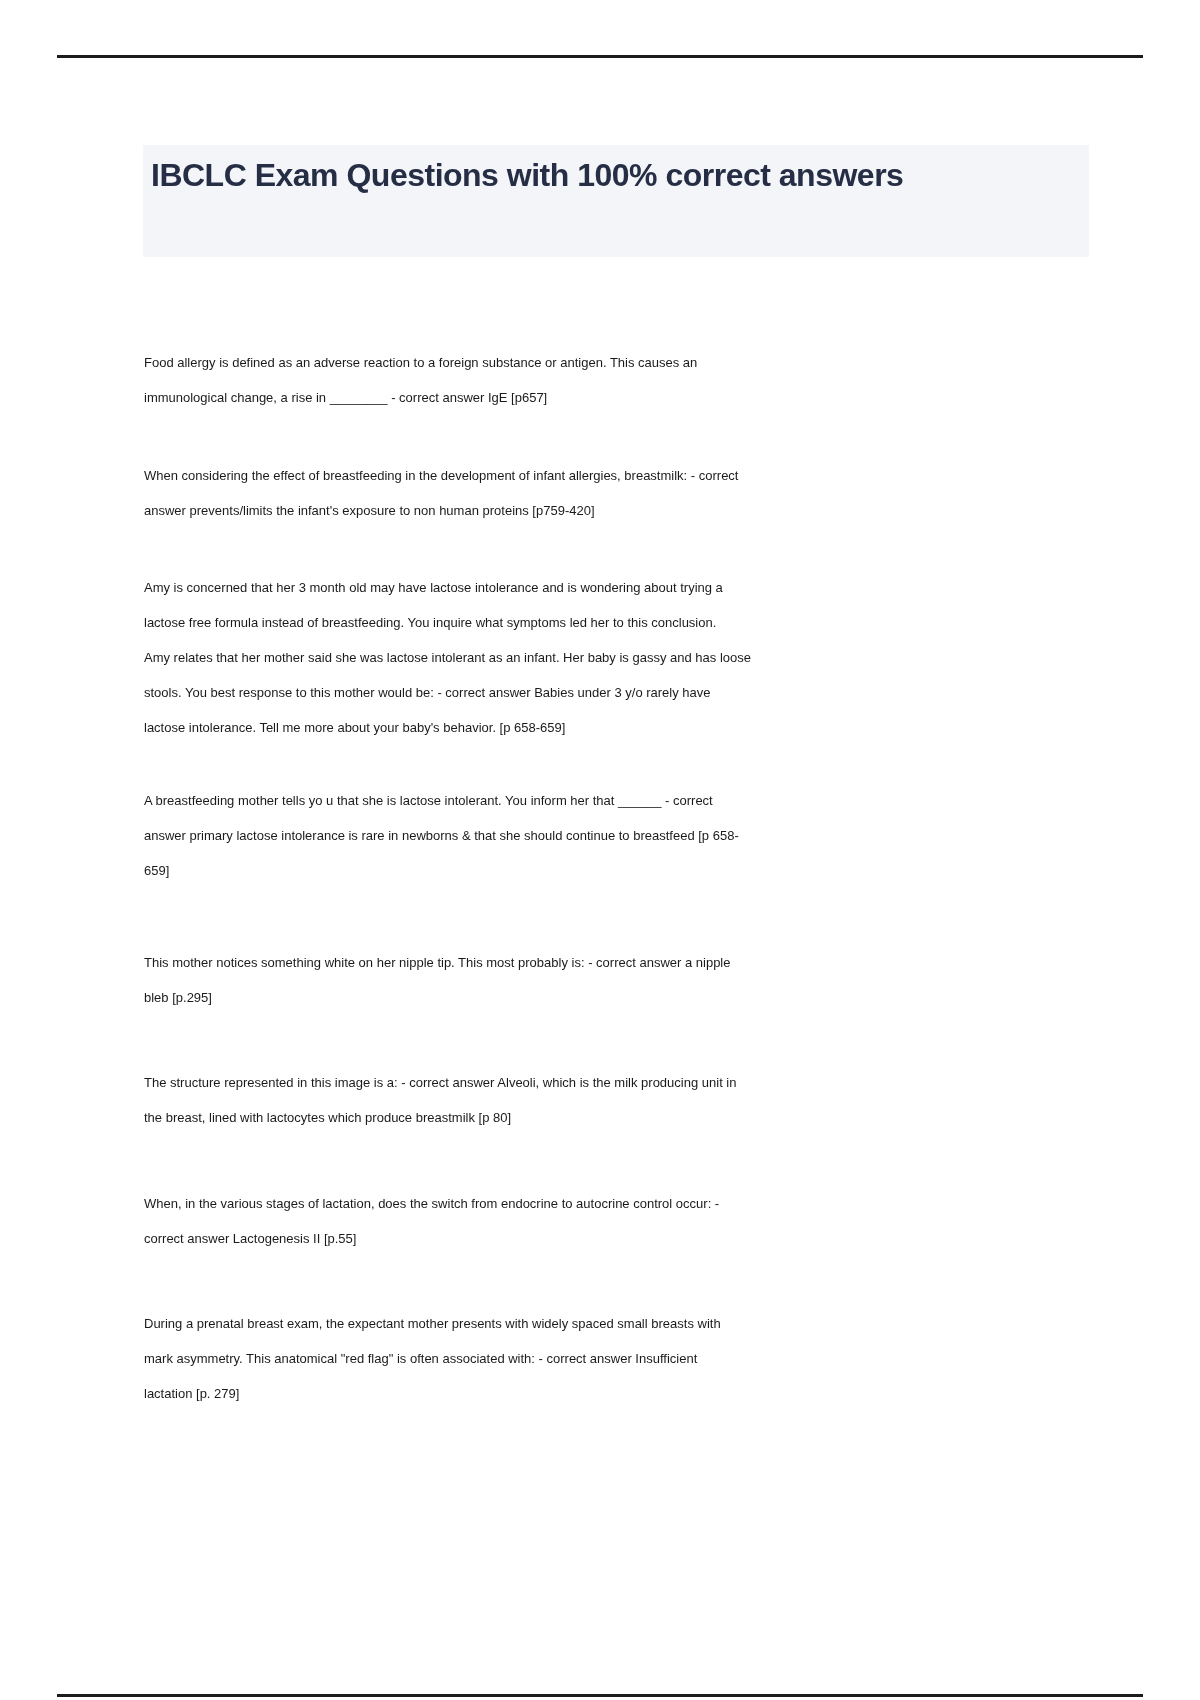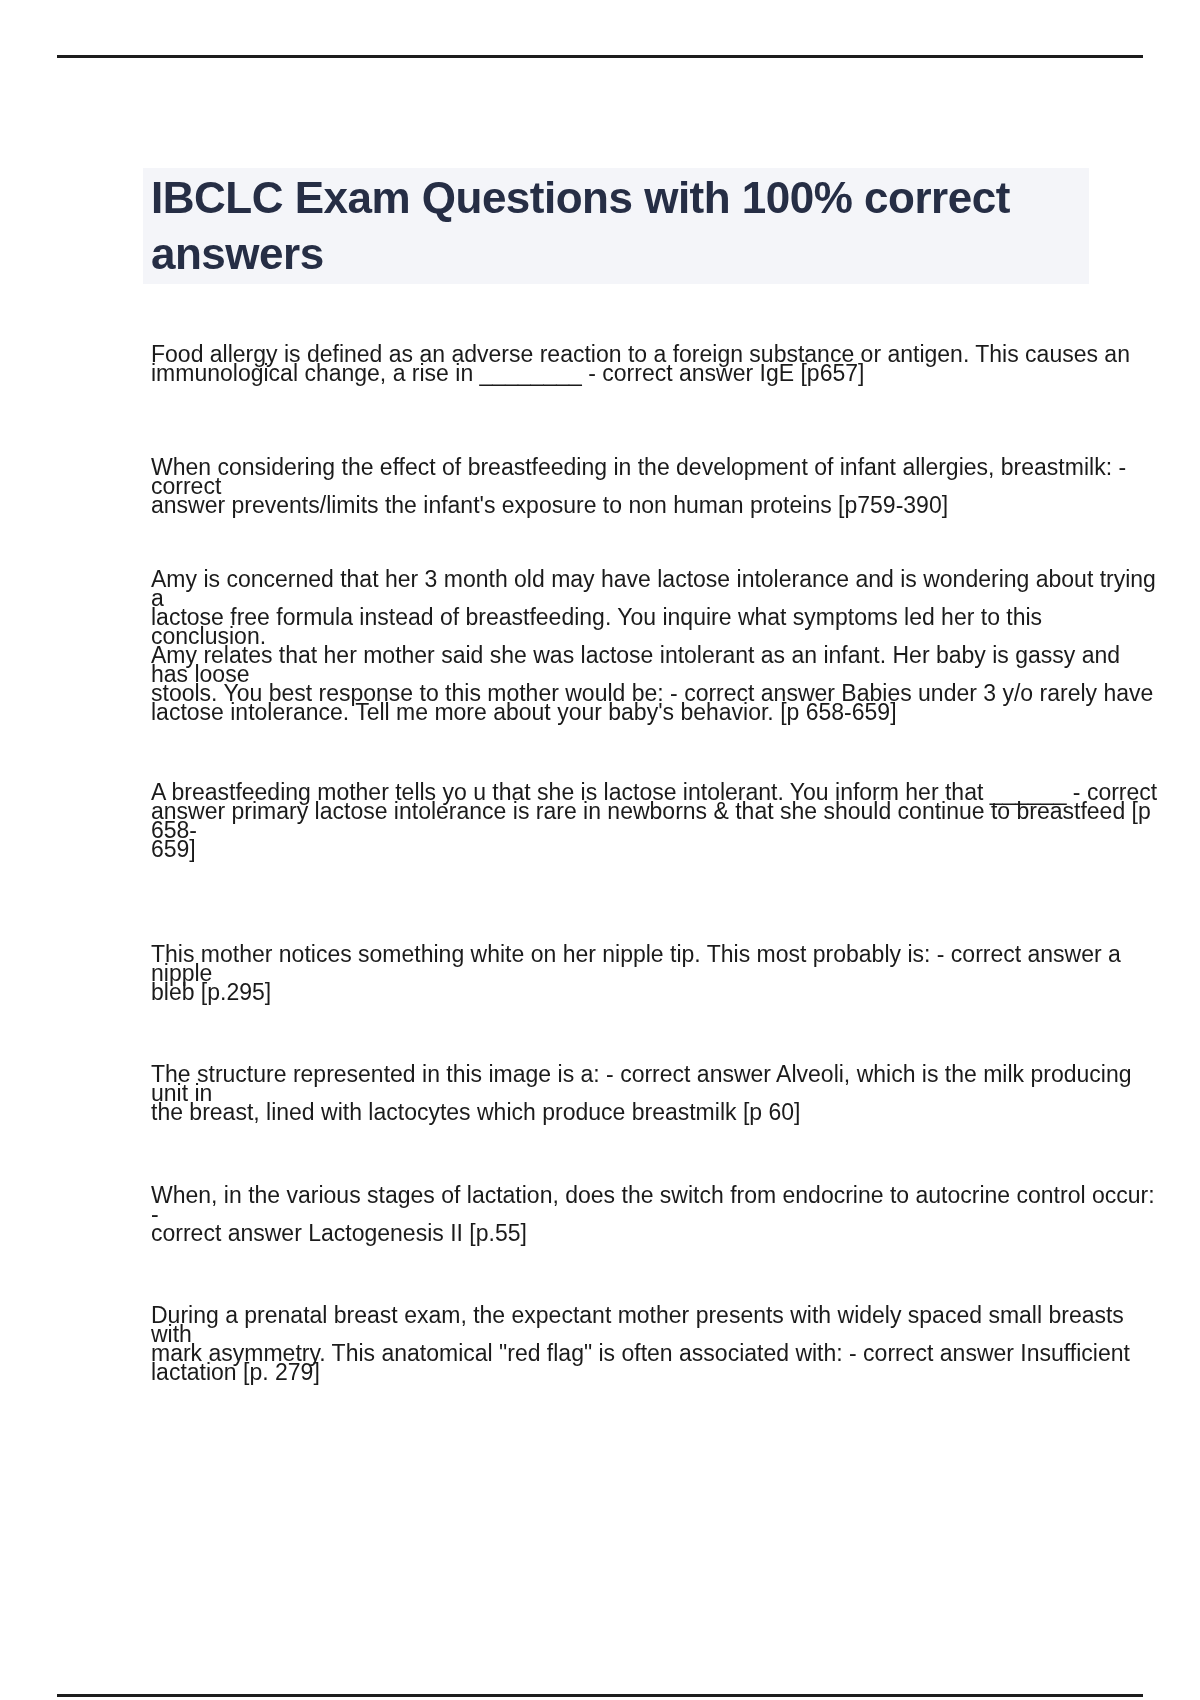--- a/index.html
+++ b/index.html
@@ -29,63 +29,62 @@
   .rule-top { top: 55px; }
   .rule-bottom { top: 1694px; }
   .title {
     position: absolute;
     left: 143px;
     top: 145px;
     width: 946px;
     min-height: 112px;
     background: var(--title-highlight);
     color: var(--title-text);
-    font-size: 44px;
+    font-size: 32px;
     font-weight: bold;
     line-height: 56px;
     letter-spacing: -0.5px;
     padding: 2px 10px 2px 8px;
-    margin-top: 23px;
   }
   .qa {
     position: absolute;
-    left: 151px;
+    left: 144px;
     width: 1010px;
     color: var(--body-text);
-    font-size: 23px;
-    line-height: 19px;
+    font-size: 13px;
+    line-height: 35px;
     white-space: pre-line;
   }
 </style>
 </head>
 <body>
 
 <div class="page">
 
   <div class="rule rule-top"></div>
 
   <h1 class="title">IBCLC Exam Questions with 100% correct answers</h1>
 
   <div>
     <p class="qa" style="top:345px">Food allergy is defined as an adverse reaction to a foreign substance or antigen. This causes an
 immunological change, a rise in ________ - correct answer IgE [p657]</p>
     <p class="qa" style="top:458px">When considering the effect of breastfeeding in the development of infant allergies, breastmilk: - correct
-answer prevents/limits the infant's exposure to non human proteins [p759-390]</p>
+answer prevents/limits the infant's exposure to non human proteins [p759-420]</p>
     <p class="qa" style="top:570px">Amy is concerned that her 3 month old may have lactose intolerance and is wondering about trying a
 lactose free formula instead of breastfeeding. You inquire what symptoms led her to this conclusion.
 Amy relates that her mother said she was lactose intolerant as an infant. Her baby is gassy and has loose
 stools. You best response to this mother would be: - correct answer Babies under 3 y/o rarely have
 lactose intolerance. Tell me more about your baby's behavior. [p 658-659]</p>
     <p class="qa" style="top:783px">A breastfeeding mother tells yo u that she is lactose intolerant. You inform her that ______ - correct
 answer primary lactose intolerance is rare in newborns &amp; that she should continue to breastfeed [p 658-
 659]</p>
     <p class="qa" style="top:945px">This mother notices something white on her nipple tip. This most probably is: - correct answer a nipple
 bleb [p.295]</p>
     <p class="qa" style="top:1065px">The structure represented in this image is a: - correct answer Alveoli, which is the milk producing unit in
-the breast, lined with lactocytes which produce breastmilk [p 60]</p>
+the breast, lined with lactocytes which produce breastmilk [p 80]</p>
     <p class="qa" style="top:1186px">When, in the various stages of lactation, does the switch from endocrine to autocrine control occur: -
 correct answer Lactogenesis II [p.55]</p>
     <p class="qa" style="top:1306px">During a prenatal breast exam, the expectant mother presents with widely spaced small breasts with
 mark asymmetry. This anatomical "red flag" is often associated with: - correct answer Insufficient
 lactation [p. 279]</p>
   </div>
 
   <div class="rule rule-bottom"></div>
 
 </div>

